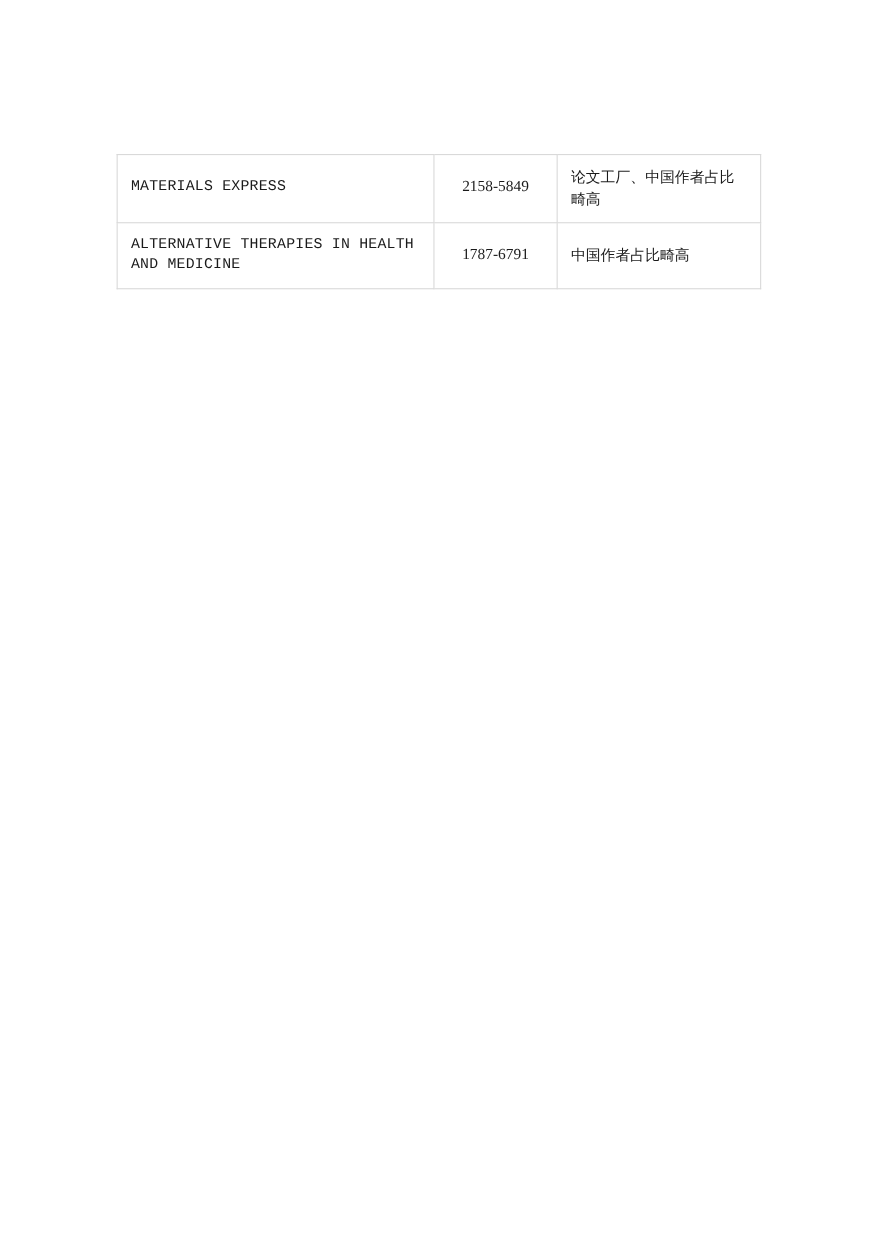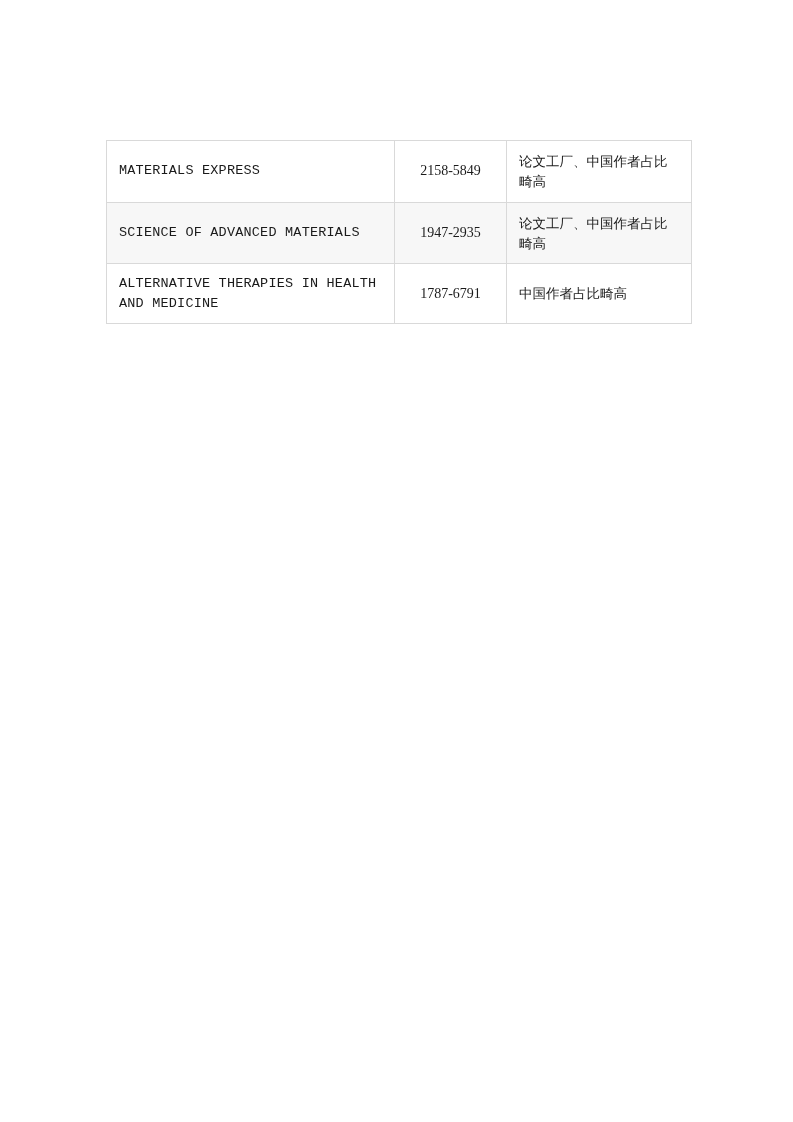--- a/index.html
+++ b/index.html
@@ -78,25 +78,20 @@
       <col class="col-journal">
       <col class="col-issn">
       <col class="col-note">
     </colgroup>
     <tbody>
       <tr class="r1">
         <td class="cell-journal">MATERIALS EXPRESS</td>
         <td class="cell-issn">2158-5849</td>
         <td class="cell-note">论文工厂、中国作者占比畸高</td>
       </tr>
-      <tr class="r2 row-alt">
-        <td class="cell-journal">SCIENCE OF ADVANCED MATERIALS</td>
-        <td class="cell-issn">1947-2935</td>
-        <td class="cell-note">论文工厂、中国作者占比畸高</td>
-      </tr>
       <tr class="r3">
         <td class="cell-journal">ALTERNATIVE THERAPIES IN HEALTH AND MEDICINE</td>
         <td class="cell-issn">1787-6791</td>
         <td class="cell-note">中国作者占比畸高</td>
       </tr>
     </tbody>
   </table>
 
 </div>
 

